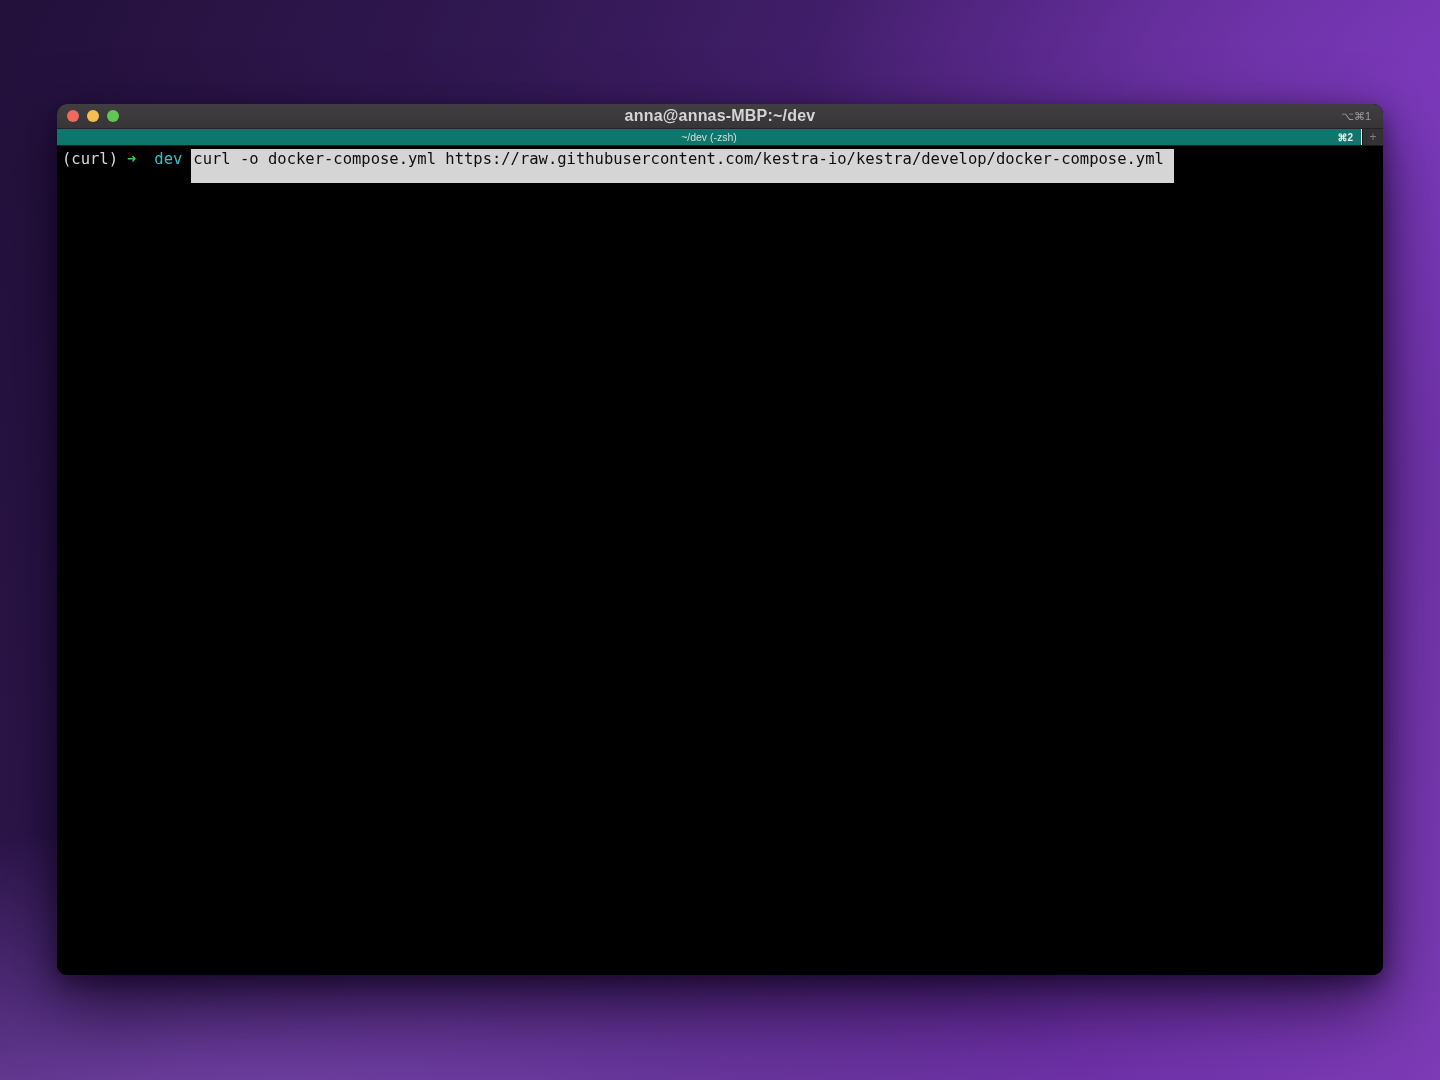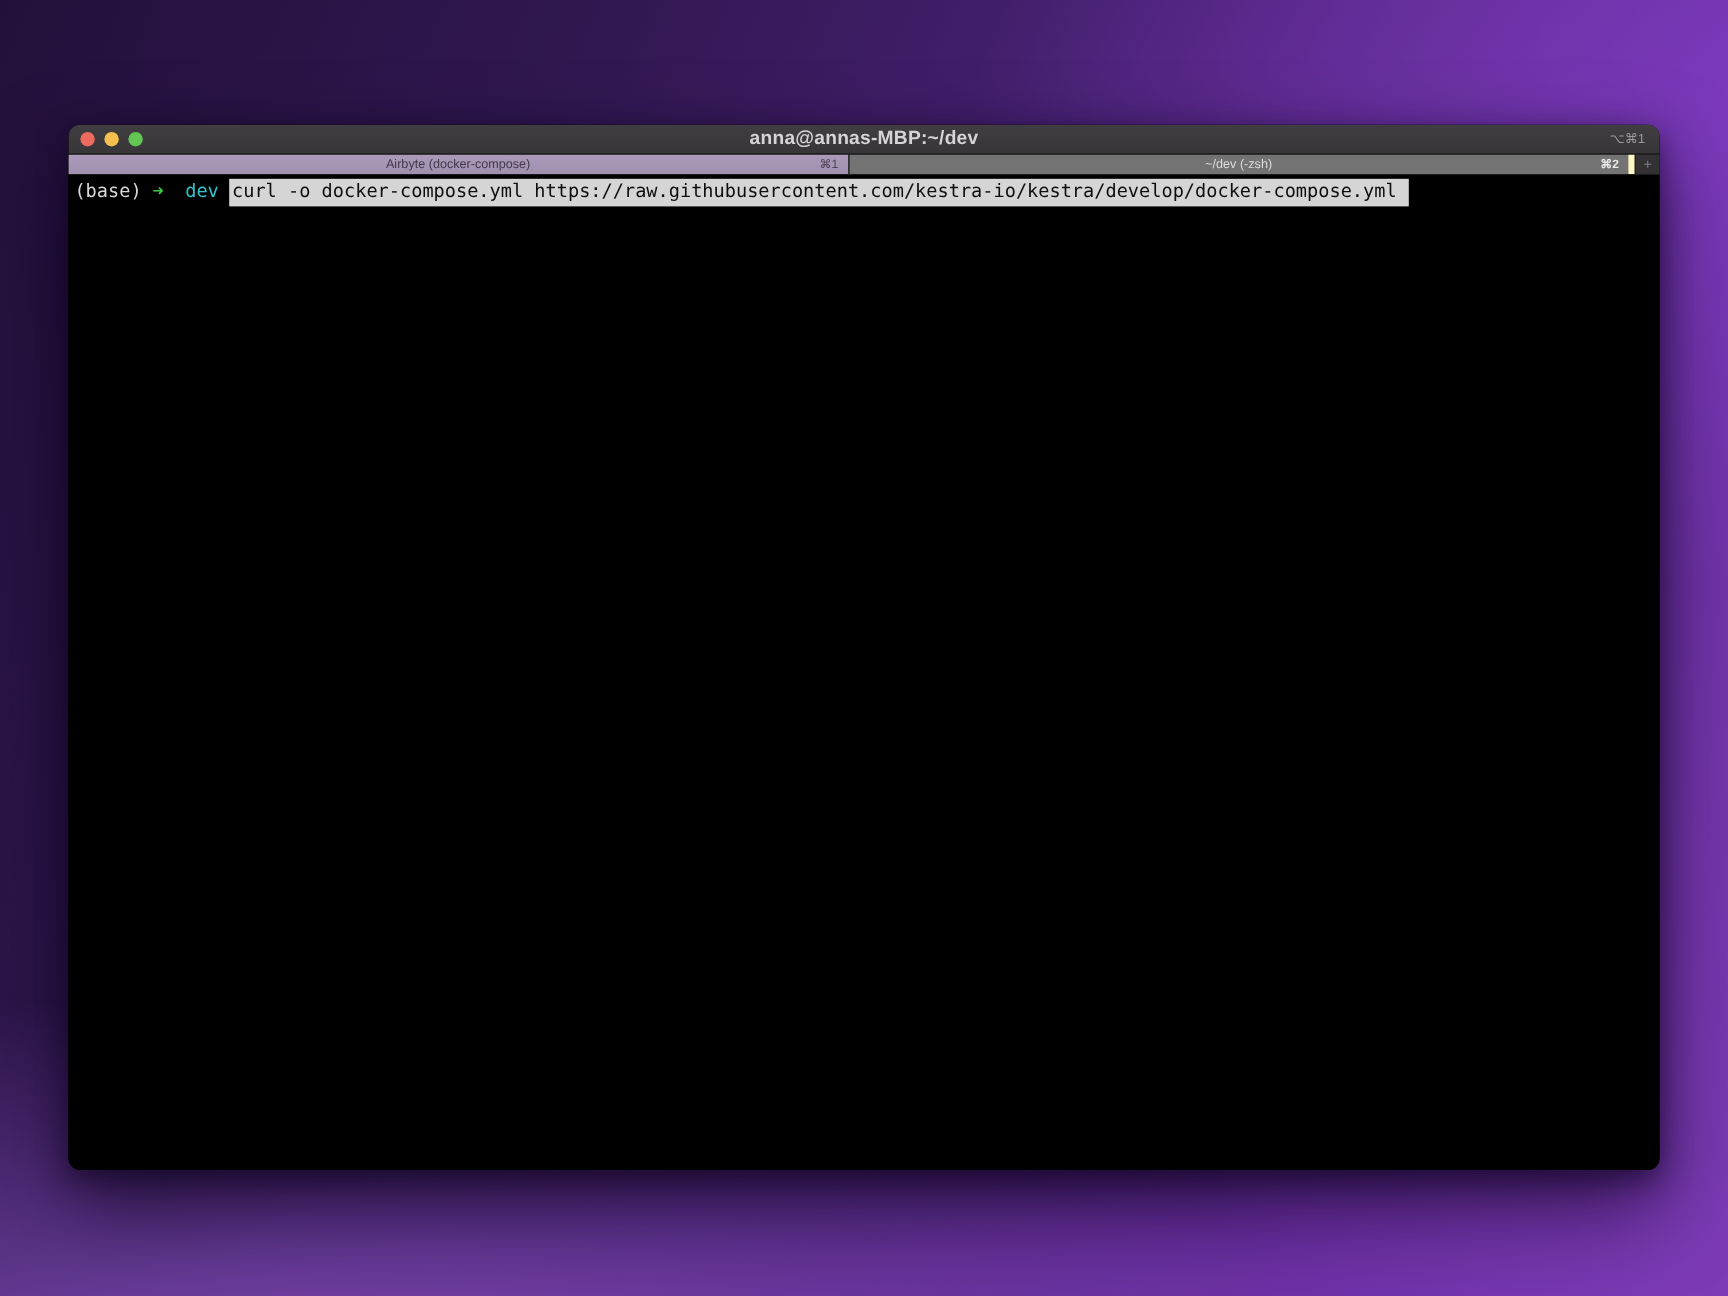--- a/index.html
+++ b/index.html
@@ -85,23 +85,23 @@
     overflow: hidden;
     white-space: nowrap;
   }
   .tab-inactive-purple {
     background: linear-gradient(#ab9ab9, #a08fae);
     color: #413a4b;
     border-right: 1px solid #1c1a1d;
   }
   .tab-inactive-purple .tab-shortcut { color: #4c4457; }
   .tab-active-dark {
-    background: #737373;
+    background: #0f766e;
     color: #dcdcdc;
-    border-right: 5px solid #fef9c3;
+    border-right: 1px solid #fef9c3;
   }
   .tab-active-dark .tab-shortcut { color: #e8e8e8; font-weight: bold; }
   .tab-shortcut {
     position: absolute;
     right: 8px;
     font-size: 10px;
   }
   .new-tab {
     flex: 0 0 21px;
     display: flex;
@@ -123,52 +123,48 @@
     font-size: 15.5px;
     line-height: 20px;
   }
   .t-line { white-space: pre; }
   .p-env   { color: #d8d8d8; margin-right: 9px; }
   .p-arrow { color: #3dcb41; font-weight: bold; margin-right: 18px; }
   .p-dir   { color: #30c5cb; font-weight: normal; margin-right: 9px; }
   .p-cmd   {
     background: #d5d5d5;
     color: #0e0e0e;
-    padding: 1px 10px 4px 2px; 
+    padding: 1px 10px 15px 2px; 
   }
 </style>
 </head>
 <body>
 
 <div class="desktop">
 
   <div class="window">
 
     <div class="titlebar">
       <div class="traffic">
         <div class="light red"></div>
         <div class="light yellow"></div>
         <div class="light green"></div>
       </div>
       <div class="title">anna@annas-MBP:~/dev</div>
       <div class="title-shortcut">⌥⌘1</div>
     </div>
 
     <div class="tabbar">
-      <div class="tab tab-inactive-purple">
-        <span class="tab-label">Airbyte (docker-compose)</span>
-        <span class="tab-shortcut">⌘1</span>
-      </div>
       <div class="tab tab-active-dark">
         <span class="tab-label">~/dev (-zsh)</span>
         <span class="tab-shortcut">⌘2</span>
       </div>
       <div class="new-tab">
         <span>+</span>
       </div>
     </div>
 
     <div class="terminal">
-      <div class="t-line"><span class="p-env">(base)</span><span class="p-arrow">➜</span><span class="p-dir">dev</span><span class="p-cmd">curl -o docker-compose.yml https://raw.githubusercontent.com/kestra-io/kestra/develop/docker-compose.yml</span></div>
+      <div class="t-line"><span class="p-env">(curl)</span><span class="p-arrow">➜</span><span class="p-dir">dev</span><span class="p-cmd">curl -o docker-compose.yml https://raw.githubusercontent.com/kestra-io/kestra/develop/docker-compose.yml</span></div>
     </div>
 
   </div>
 </div>
 
 </body></html>

